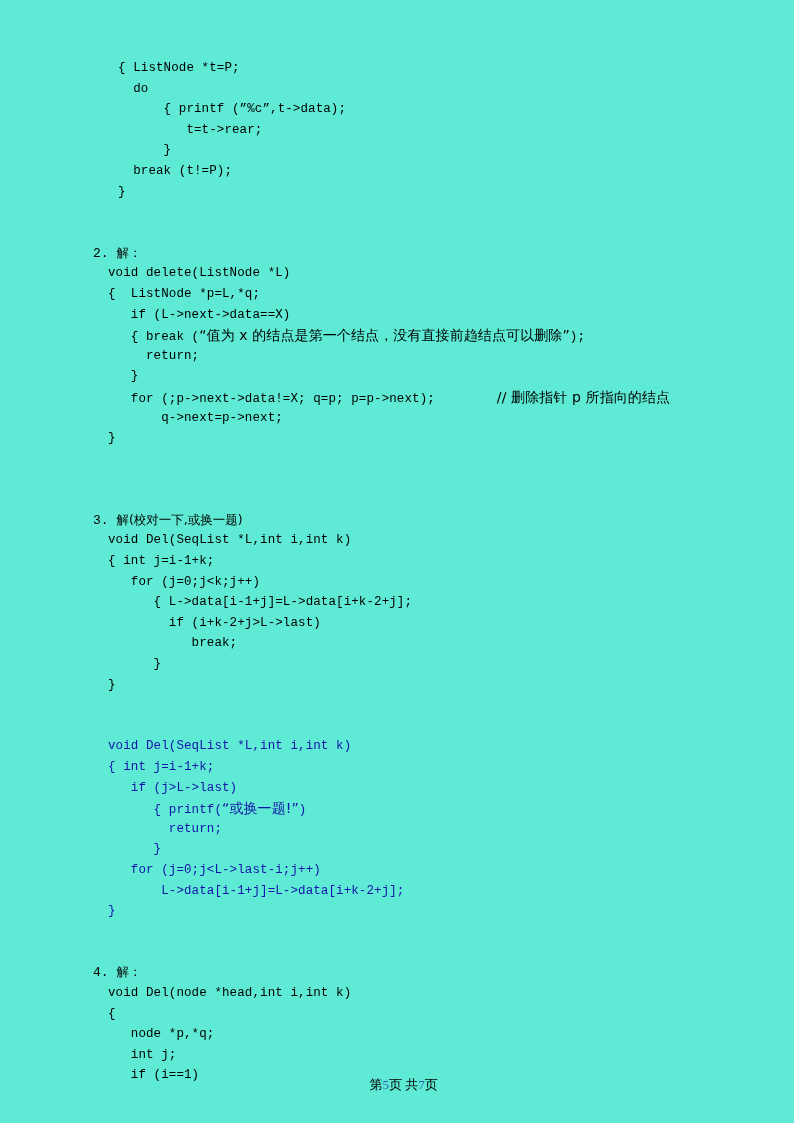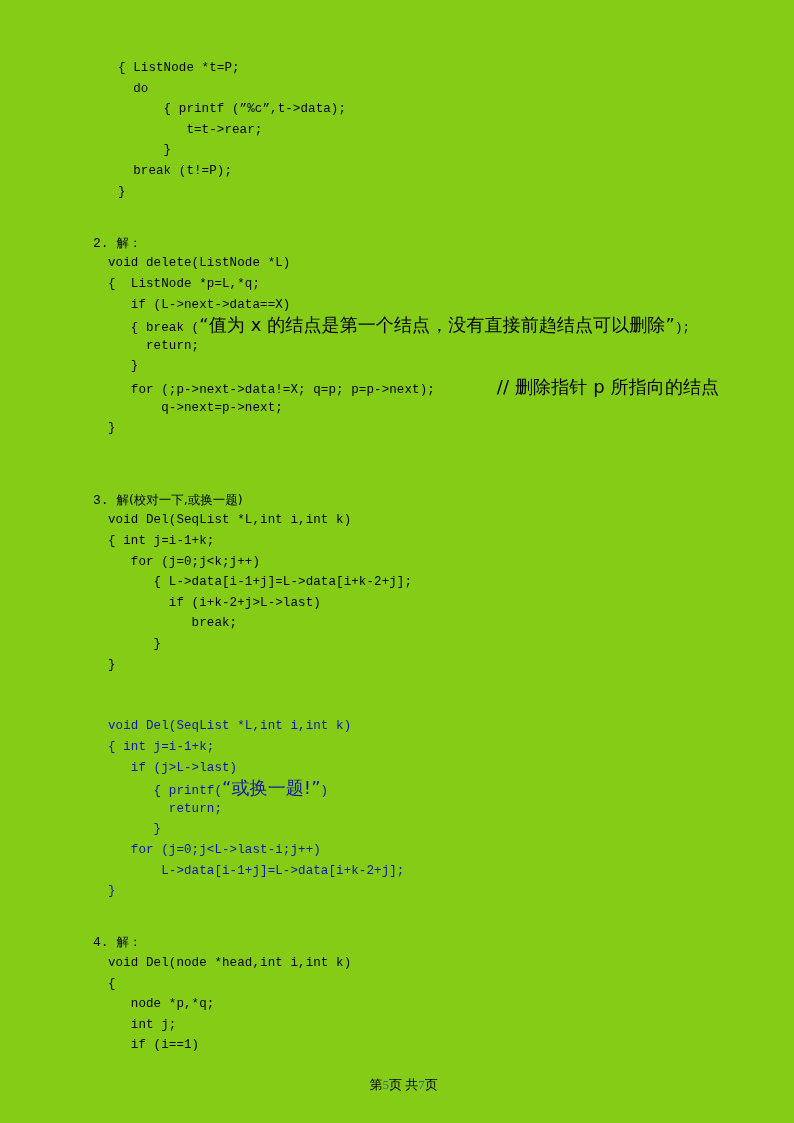--- a/index.html
+++ b/index.html
@@ -13,21 +13,21 @@
     position: relative;
     font-family: "Liberation Mono", "DejaVu Sans Mono", monospace;
     color: #000000;
     overflow: hidden;
   }
   .page {
     position: absolute;
     left: 0; top: 0;
     width: 794px;
     height: 1123px;
-    background: #84cc16;
+    background: #5eead4;
   }
   .content {
     position: absolute;
     left: 0;
     top: 0;
     width: 794px;
   }
 
   
   .line {
@@ -42,27 +42,28 @@
   .line.blue { color: #1414a8; }
 
   
   .heading {
     font-family: "Liberation Mono", "DejaVu Sans Mono", monospace;
     font-size: 13px;
     line-height: 20.6px;
     height: 20.6px;
     white-space: pre;
     color: #000000;
+    margin-top: 10px;
   }
   .heading .cjk { font-family: "DejaVu Sans", sans-serif; font-size: 12.5px; }
 
   
   .cjk {
     font-family: "DejaVu Sans", sans-serif;
-    font-size: 18px;
+    font-size: 14px;
   }
 
   
   .ind-head   { padding-left: 93px; }
   .ind-0      { padding-left: 118px; }
   .ind-1      { padding-left: 108px; }
 
   .blank { height: 20.6px; }
   .blank-sm { height: 10px; }
 

